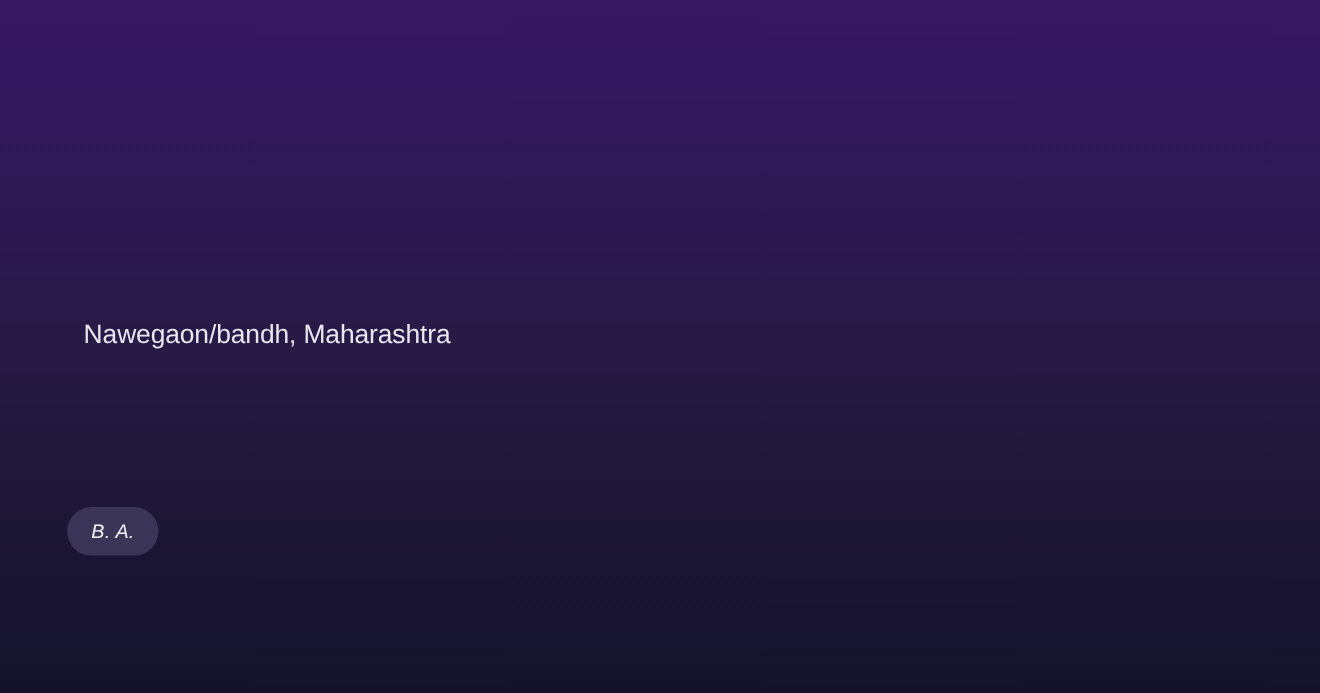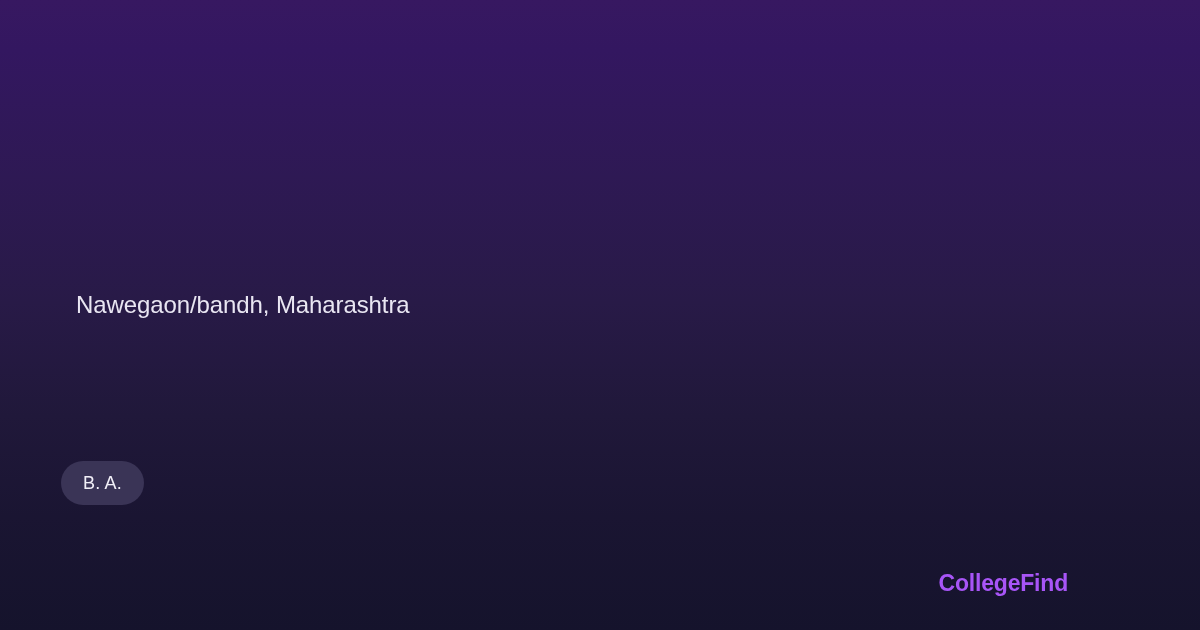--- a/index.html
+++ b/index.html
@@ -79,20 +79,21 @@
   }
 
   
   .badge-row {
     position: absolute;
     left: 1px;
     top: 461px;
     display: flex;
     flex-direction: row;
     gap: 12px;
+    font-style: italic;
   }
 
   .badge {
     display: inline-flex;
     align-items: center;
     justify-content: center;
     height: 44px;
     padding: 0 22px;
     border-radius: 999px;
     background: #3a3456;
@@ -127,15 +128,14 @@
 
     <p class="og-location">Nawegaon/bandh, Maharashtra</p>
 
 
     <div class="badge-row">
       <span class="badge">B. A.</span>
     </div>
 
   </div>
 
-  <div class="brand">CollegeFind</div>
 
 </div>
 
 </body></html>

